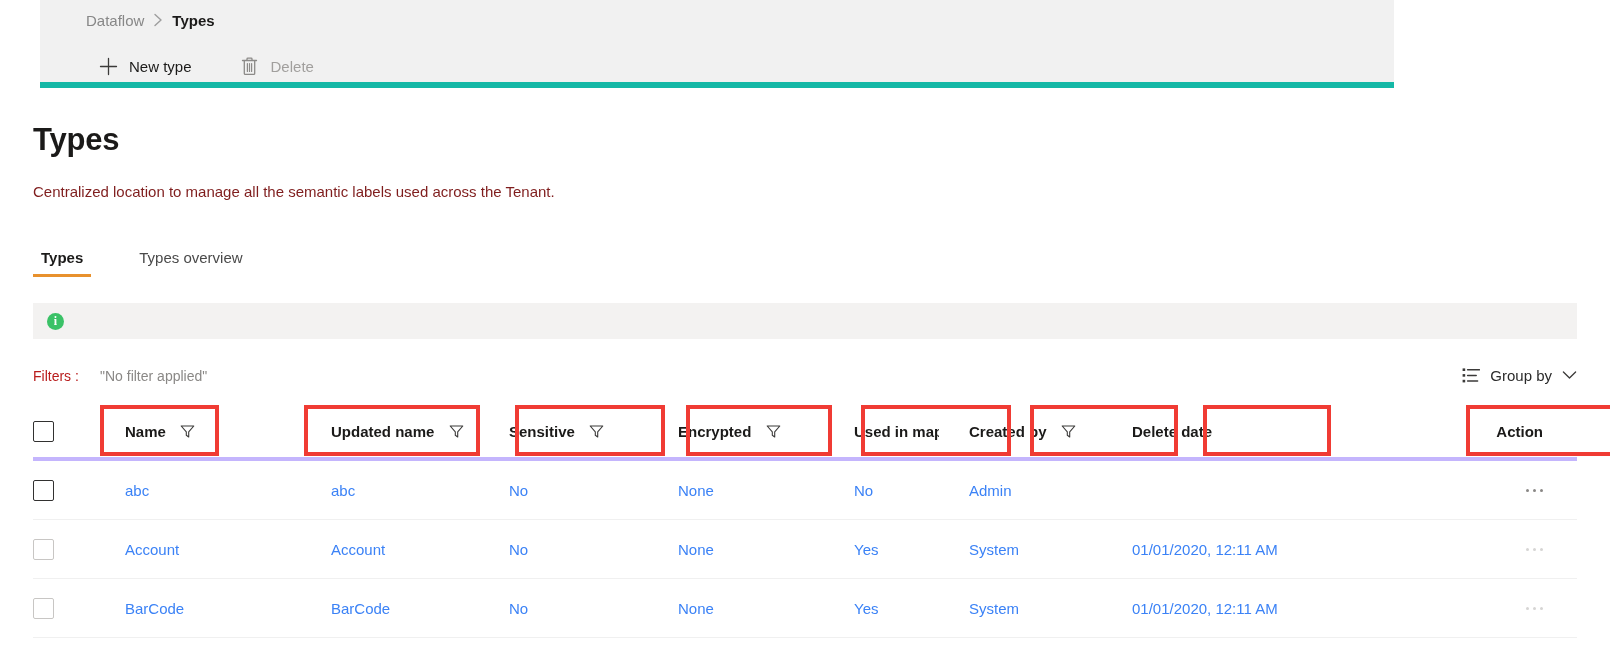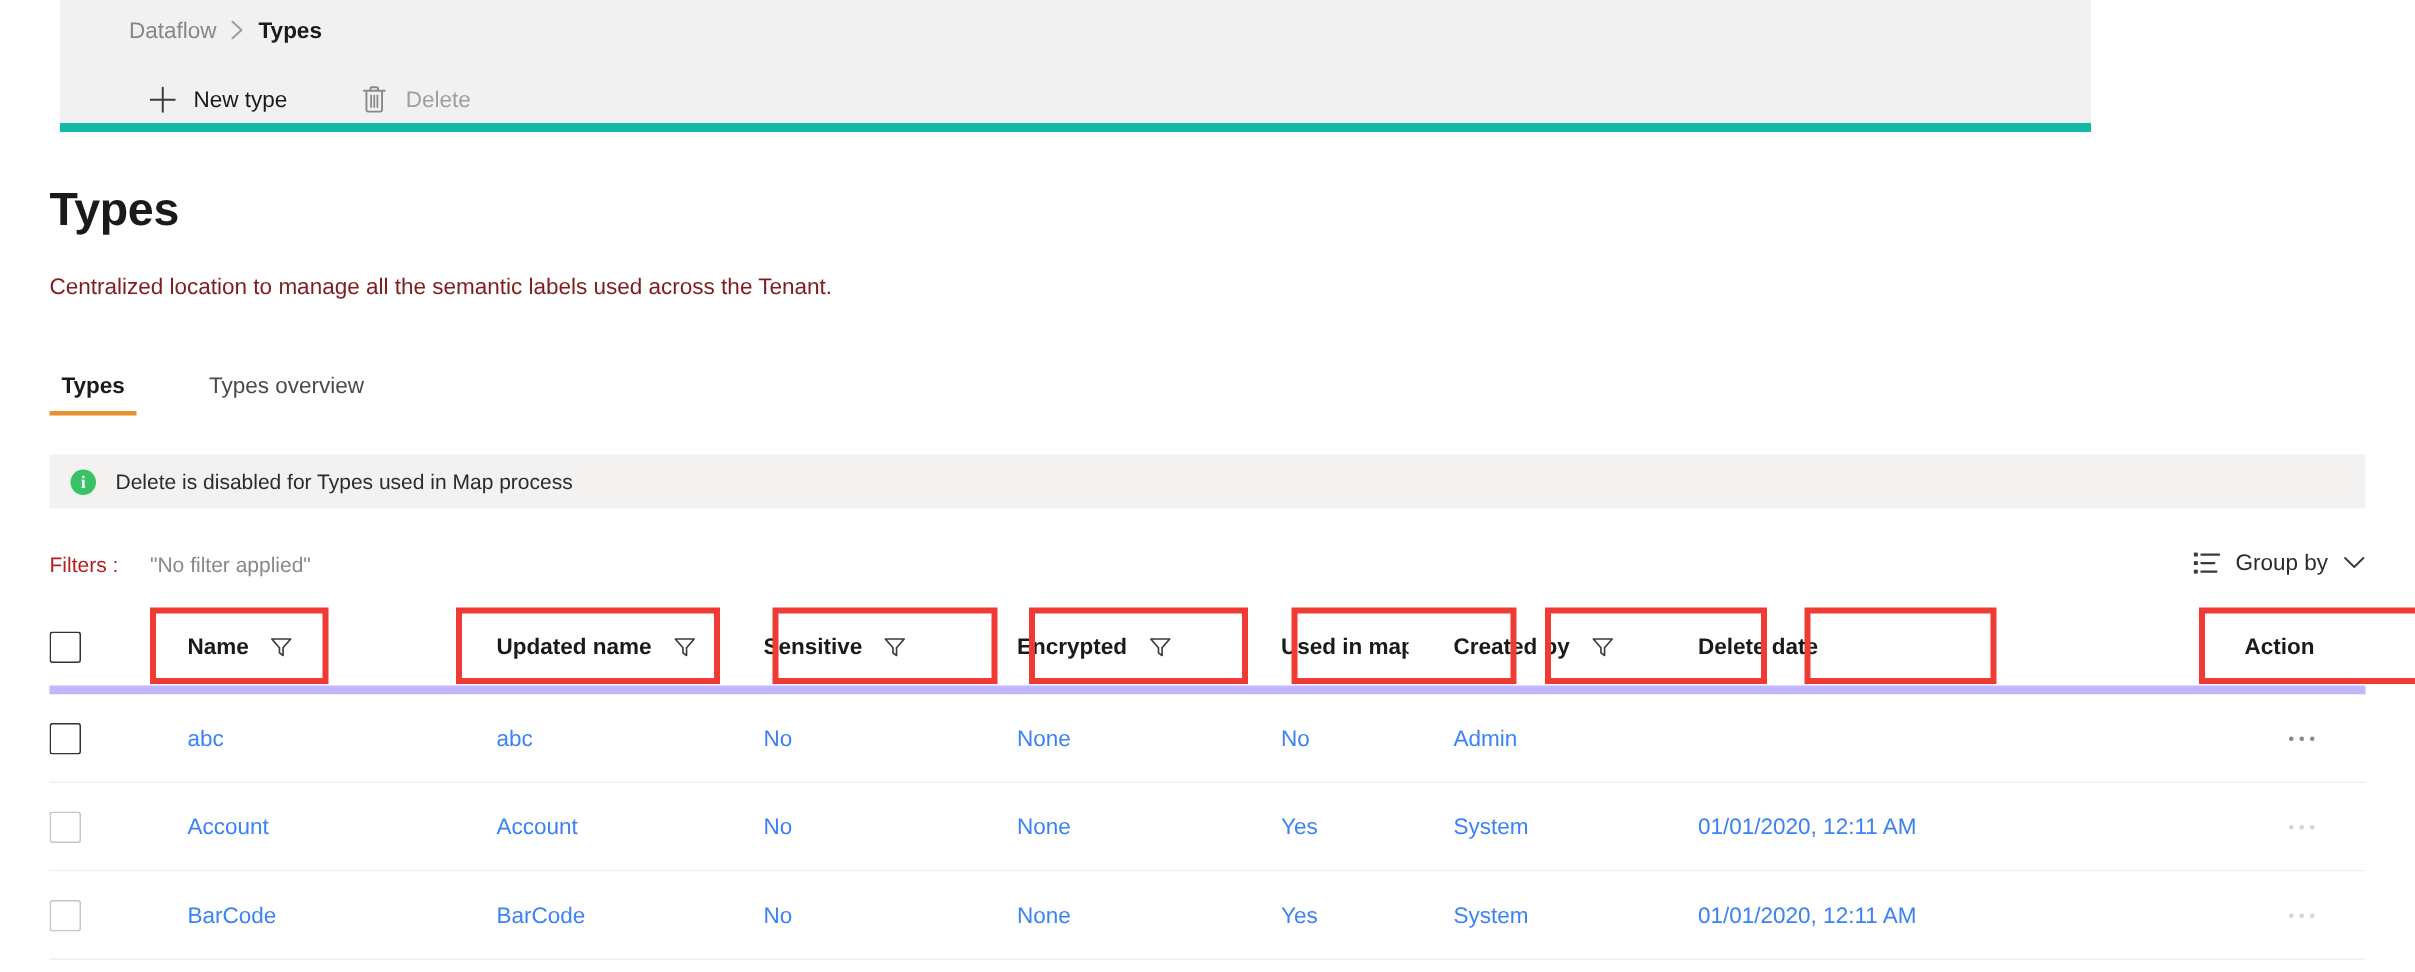--- a/index.html
+++ b/index.html
@@ -211,21 +211,21 @@
   
   .table {
     position: absolute;
     left: 33px; top: 316px;
     width: 1544px;
   }
   .thead {
     display: flex;
     align-items: center;
     height: 52px;
-    border-bottom: 6px solid #c4b5fd;
+    border-bottom: 4px solid #c4b5fd;
     background: #ffffff;
   }
   .trow {
     display: flex;
     align-items: center;
     height: 58px;
     border-bottom: 1px solid #f0f0f0;
     background: #ffffff;
   }
   .trow.hover { background: #ffffff; }
@@ -354,21 +354,20 @@
     <div class="tab active">
       <span>Types</span>
     </div>
     <div class="tab">
       <span>Types overview</span>
     </div>
   </div>
 
   <div class="info-banner">
     <span class="info-icon">i</span>
-    <span class="info-text">Delete is disabled for Types used in Map process</span>
   </div>
 
   <div class="filter-bar">
     <span class="filters-label">Filters :</span>
     <span class="filters-value">"No filter applied"</span>
     <div class="groupby">
       <span class="groupby-icon">
         <svg width="18" height="17" viewBox="0 0 18 17">
           <rect x="0.6" y="1.4" width="2.6" height="2.6" fill="#3b3a39"></rect>
           <rect x="0.6" y="7.1" width="2.6" height="2.6" fill="#3b3a39"></rect>

